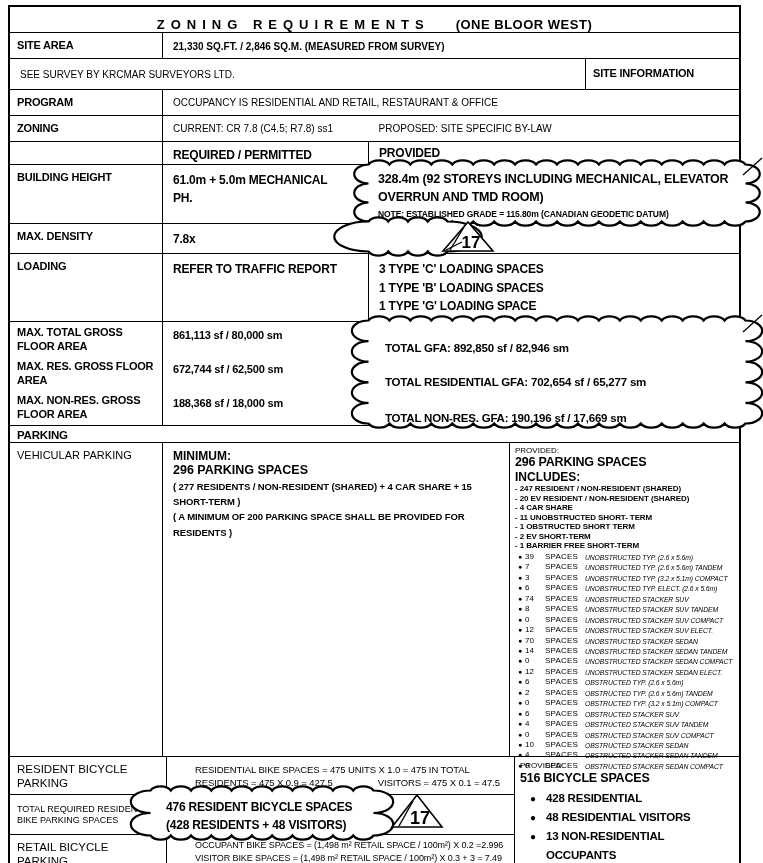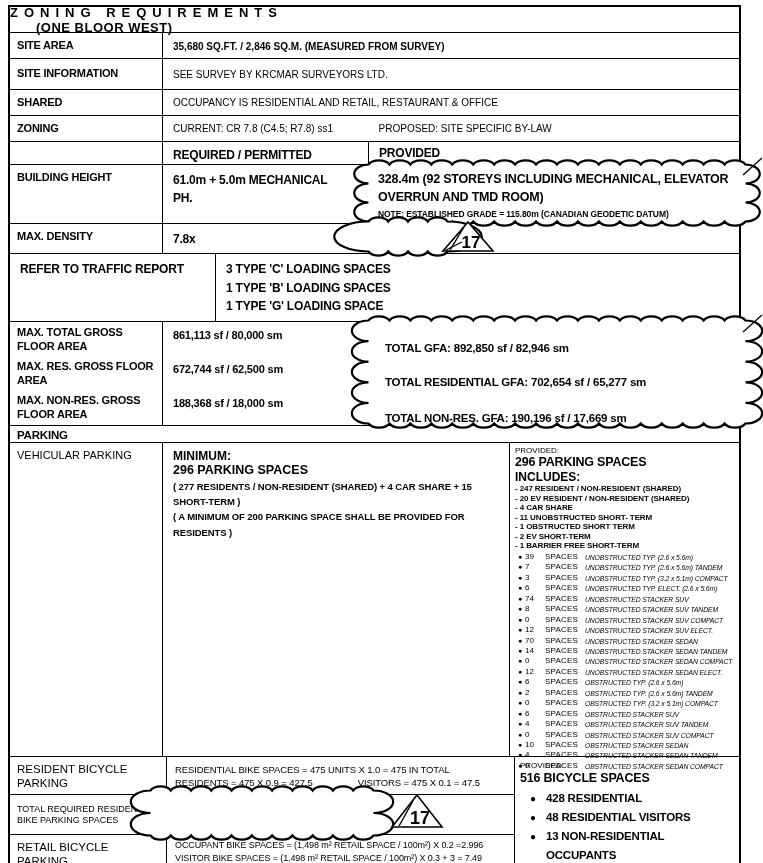--- a/index.html
+++ b/index.html
@@ -14,21 +14,21 @@
   .row:last-child { border-bottom:none; }
   .cell { border-right:1px solid #000; position:relative; }
   .cell:last-child { border-right:none; }
   .lbl { width:153px; padding:6px 4px 0 7px; font-weight:700; font-size:11px; letter-spacing:-0.2px; line-height:1.25; }
   .lbl-reg { font-weight:400; letter-spacing:0; }
   .val { flex:1; padding:7px 6px 0 10px; font-size:10px; }
   .bold { font-weight:700; }
   .mid { width:206px; padding:6px 4px 0 10px; font-weight:700; font-size:12px; letter-spacing:-0.2px; line-height:1.5; }
   .prov { flex:1; padding:6px 4px 0 10px; font-weight:700; font-size:12px; letter-spacing:-0.2px; }
 
-  .title-row { height:26px; align-items:flex-start; justify-content:center;flex-direction:column; }
+  .title-row { height:26px; align-items:flex-end; justify-content:center; }
   .title-main { font-weight:700; font-size:13px; letter-spacing:6px; }
   .title-sub { font-weight:700; font-size:13px; letter-spacing:0.5px; margin-left:26px; }
 
   .r-sitearea { height:26px; }
   .r-siteinfo { height:31px; }
   .r-program  { height:26px; }
   .r-zoning   { height:26px; }
   .r-cols     { height:23px; }
   .r-cols .mid, .r-cols .prov { padding-top:4px; }
   .r-height   { height:59px; }
@@ -60,21 +60,21 @@
   .vp-inc { font-weight:700; font-size:12px; margin-top:1px; }
   .vp-dashes div { font-weight:700; font-size:8px; line-height:9.5px; letter-spacing:-0.1px; }
   .vp-spaces { margin-top:1px; }
   .sp-row { display:flex; font-size:8px; line-height:9.45px; }
   .sp-b { width:10px; text-align:center; font-size:7px; }
   .sp-n { width:20px; }
   .sp-w { width:40px; letter-spacing:0.2px; }
   .sp-d { flex:1; font-style:italic; font-size:6.8px; padding-top:1px; letter-spacing:-0.1px; }
 
   .bikes-left { width:504px; }
-  .bikes-left .brow { display:flex; border-bottom:1px solid #000; }
+  .bikes-left .brow { display:flex; border-bottom:1px solid #000;gap:20px; }
   .bikes-left .brow:last-child { border-bottom:none; }
   .b-r1 { height:38px; }
   .b-r2 { height:40px; }
   .b-r3 { height:30px; }
   .b-lbl { width:157px; border-right:1px solid #000; padding:6px 4px 0 7px; font-size:11.5px; line-height:1.2; }
   .b-lbl-sm { font-size:9px; padding-top:9px; }
   .b-val { flex:1; padding:6px 4px 0 8px; font-size:9.5px; line-height:1.4; letter-spacing:-0.1px; }
   .b-val-sm { font-size:9px; padding-top:4px; }
   .calc-gap { display:inline-block; width:40px; }
   .bp-cell { flex:1; border-left:1px solid #000; padding:4px 2px 0 5px; }
@@ -96,30 +96,30 @@
 <div class="sheet">
   <div class="tbl">
 
     <div class="row title-row">
       <span class="title-main">ZONING REQUIREMENTS</span>
       <span class="title-sub">(ONE BLOOR WEST)</span>
     </div>
 
     <div class="row r-sitearea">
       <div class="cell lbl">SITE AREA</div>
-      <div class="cell val bold" style="font-size:10px; padding-top:8px;">35,680 SQ.FT. / 2,846 SQ.M. (MEASURED FROM SURVEY)</div>
+      <div class="cell val bold" style="font-size:10px; padding-top:8px;">21,330 SQ.FT. / 2,846 SQ.M. (MEASURED FROM SURVEY)</div>
     </div>
 
     <div class="row r-siteinfo">
+      <div class="cell val" style="padding-top:10px;">SEE SURVEY BY KRCMAR SURVEYORS LTD.</div>
       <div class="cell lbl" style="padding-top:8px;">SITE INFORMATION</div>
-      <div class="cell val" style="padding-top:10px;">SEE SURVEY BY KRCMAR SURVEYORS LTD.</div>
     </div>
 
     <div class="row r-program">
-      <div class="cell lbl">SHARED</div>
+      <div class="cell lbl">PROGRAM</div>
       <div class="cell val">OCCUPANCY IS RESIDENTIAL AND RETAIL, RESTAURANT &amp; OFFICE</div>
     </div>
 
     <div class="row r-zoning">
       <div class="cell lbl">ZONING</div>
       <div class="cell val">
         <span>CURRENT: CR 7.8 (C4.5; R7.8) ss1</span>
         <span class="calc-gap"></span>
         <span>PROPOSED: SITE SPECIFIC BY-LAW</span>
       </div>
@@ -137,20 +137,21 @@
       <div class="cell prov"></div>
     </div>
 
     <div class="row r-density">
       <div class="cell lbl">MAX. DENSITY</div>
       <div class="cell mid">7.8x</div>
       <div class="cell prov dens-prov">29.15x</div>
     </div>
 
     <div class="row r-loading">
+      <div class="cell lbl">LOADING</div>
       <div class="cell mid">REFER TO TRAFFIC REPORT</div>
       <div class="cell prov load-lines">
 
       <div>3 TYPE 'C' LOADING SPACES</div>
           <div>1 TYPE 'B' LOADING SPACES</div>
           <div>1 TYPE 'G' LOADING SPACE</div>
         </div>
     </div>
 
     <div class="row r-gfa">
@@ -409,20 +410,24 @@
       <path d="M 2.5 2.5 A 11.472222222222221 7 0 0 1 23.444444444444443 2.5 A 11.472222222222221 7 0 0 1 44.388888888888886 2.5 A 11.472222222222221 7 0 0 1 65.33333333333333 2.5 A 11.472222222222221 7 0 0 1 86.27777777777777 2.5 A 11.472222222222221 7 0 0 1 107.22222222222221 2.5 A 11.472222222222221 7 0 0 1 128.16666666666666 2.5 A 11.472222222222221 7 0 0 1 149.1111111111111 2.5 A 11.472222222222221 7 0 0 1 170.05555555555554 2.5 A 11.472222222222221 7 0 0 1 191 2.5 A 11.472222222222221 7 0 0 1 211.94444444444443 2.5 A 11.472222222222221 7 0 0 1 232.88888888888886 2.5 A 11.472222222222221 7 0 0 1 253.83333333333331 2.5 A 11.472222222222221 7 0 0 1 274.77777777777777 2.5 A 11.472222222222221 7 0 0 1 295.7222222222222 2.5 A 11.472222222222221 7 0 0 1 316.66666666666663 2.5 A 11.472222222222221 7 0 0 1 337.6111111111111 2.5 A 11.472222222222221 7 0 0 1 358.55555555555554 2.5 A 11.472222222222221 7 0 0 1 379.5 2.5 A 11.3 7 0 0 1 379.5 23.1 A 11.3 7 0 0 1 379.5 43.7 A 11.3 7 0 0 1 379.5 64.30000000000001 A 11.3 7 0 0 1 379.5 84.9 A 11.3 7 0 0 1 379.5 105.5 A 11.472222222222221 7 0 0 1 358.55555555555554 105.5 A 11.472222222222221 7 0 0 1 337.6111111111111 105.5 A 11.472222222222221 7 0 0 1 316.6666666666667 105.5 A 11.472222222222221 7 0 0 1 295.72222222222223 105.5 A 11.472222222222221 7 0 0 1 274.77777777777777 105.5 A 11.472222222222221 7 0 0 1 253.83333333333334 105.5 A 11.472222222222221 7 0 0 1 232.8888888888889 105.5 A 11.472222222222221 7 0 0 1 211.94444444444446 105.5 A 11.472222222222221 7 0 0 1 191 105.5 A 11.472222222222221 7 0 0 1 170.05555555555557 105.5 A 11.472222222222221 7 0 0 1 149.11111111111114 105.5 A 11.472222222222221 7 0 0 1 128.16666666666669 105.5 A 11.472222222222221 7 0 0 1 107.22222222222223 105.5 A 11.472222222222221 7 0 0 1 86.27777777777783 105.5 A 11.472222222222221 7 0 0 1 65.33333333333337 105.5 A 11.472222222222221 7 0 0 1 44.388888888888914 105.5 A 11.472222222222221 7 0 0 1 23.444444444444457 105.5 A 11.472222222222221 7 0 0 1 2.5 105.5 A 11.3 7 0 0 1 2.5 84.9 A 11.3 7 0 0 1 2.5 64.3 A 11.3 7 0 0 1 2.5 43.699999999999996 A 11.3 7 0 0 1 2.5 23.099999999999994 A 11.3 7 0 0 1 2.5 2.5 Z" fill="#fff" stroke="#000" stroke-width="2.2"></path>
     </svg>
   <svg class="cloud" style="left:148px; top:788px;" width="228" height="50">
       <path d="M 2.5 2.5 A 11.136363636363637 7 0 0 1 22.772727272727273 2.5 A 11.136363636363637 7 0 0 1 43.04545454545455 2.5 A 11.136363636363637 7 0 0 1 63.31818181818182 2.5 A 11.136363636363637 7 0 0 1 83.5909090909091 2.5 A 11.136363636363637 7 0 0 1 103.86363636363637 2.5 A 11.136363636363637 7 0 0 1 124.13636363636364 2.5 A 11.136363636363637 7 0 0 1 144.4090909090909 2.5 A 11.136363636363637 7 0 0 1 164.6818181818182 2.5 A 11.136363636363637 7 0 0 1 184.95454545454547 2.5 A 11.136363636363637 7 0 0 1 205.22727272727275 2.5 A 11.136363636363637 7 0 0 1 225.5 2.5 A 12.25 7 0 0 1 225.5 25 A 12.25 7 0 0 1 225.5 47.5 A 11.136363636363637 7 0 0 1 205.22727272727272 47.5 A 11.136363636363637 7 0 0 1 184.95454545454544 47.5 A 11.136363636363637 7 0 0 1 164.6818181818182 47.5 A 11.136363636363637 7 0 0 1 144.4090909090909 47.5 A 11.136363636363637 7 0 0 1 124.13636363636363 47.5 A 11.136363636363637 7 0 0 1 103.86363636363636 47.5 A 11.136363636363637 7 0 0 1 83.5909090909091 47.5 A 11.136363636363637 7 0 0 1 63.31818181818181 47.5 A 11.136363636363637 7 0 0 1 43.04545454545453 47.5 A 11.136363636363637 7 0 0 1 22.772727272727252 47.5 A 11.136363636363637 7 0 0 1 2.5 47.5 A 12.25 7 0 0 1 2.5 25 A 12.25 7 0 0 1 2.5 2.5 Z" fill="#fff" stroke="#000" stroke-width="2.2"></path>
     </svg>
 
   <div class="cloud-txt ct-height">
     <div>328.4m (92 STOREYS INCLUDING  MECHANICAL, ELEVATOR OVERRUN AND TMD ROOM)</div>
     <div class="ct-note">NOTE: ESTABLISHED GRADE = 115.80m (CANADIAN GEODETIC DATUM)</div>
   </div>
+  <div class="cloud-txt ct-bike">
+    <div>476 RESIDENT BICYCLE SPACES</div>
+    <div>(428 RESIDENTS + 48 VISITORS)</div>
+  </div>
 
   <svg class="marker" style="left:441px; top:220px;" width="54" height="33" viewBox="0 0 54 33">
     <polygon points="27,2 2,31 52,31" fill="#fff" stroke="#000" stroke-width="1.6"></polygon>
     <line x1="9" y1="30" x2="23" y2="7" stroke="#000" stroke-width="1.4"></line>
     <text x="30" y="28" font-size="17" font-weight="bold" text-anchor="middle" font-family="Liberation Sans, sans-serif">17</text>
   </svg>
   <svg class="marker" style="left:390px; top:793px;" width="54" height="36" viewBox="0 0 54 36">
     <polygon points="27,2 2,34 52,34" fill="#fff" stroke="#000" stroke-width="1.6"></polygon>
     <line x1="9" y1="33" x2="23" y2="8" stroke="#000" stroke-width="1.4"></line>
     <text x="30" y="31" font-size="18" font-weight="bold" text-anchor="middle" font-family="Liberation Sans, sans-serif">17</text>

